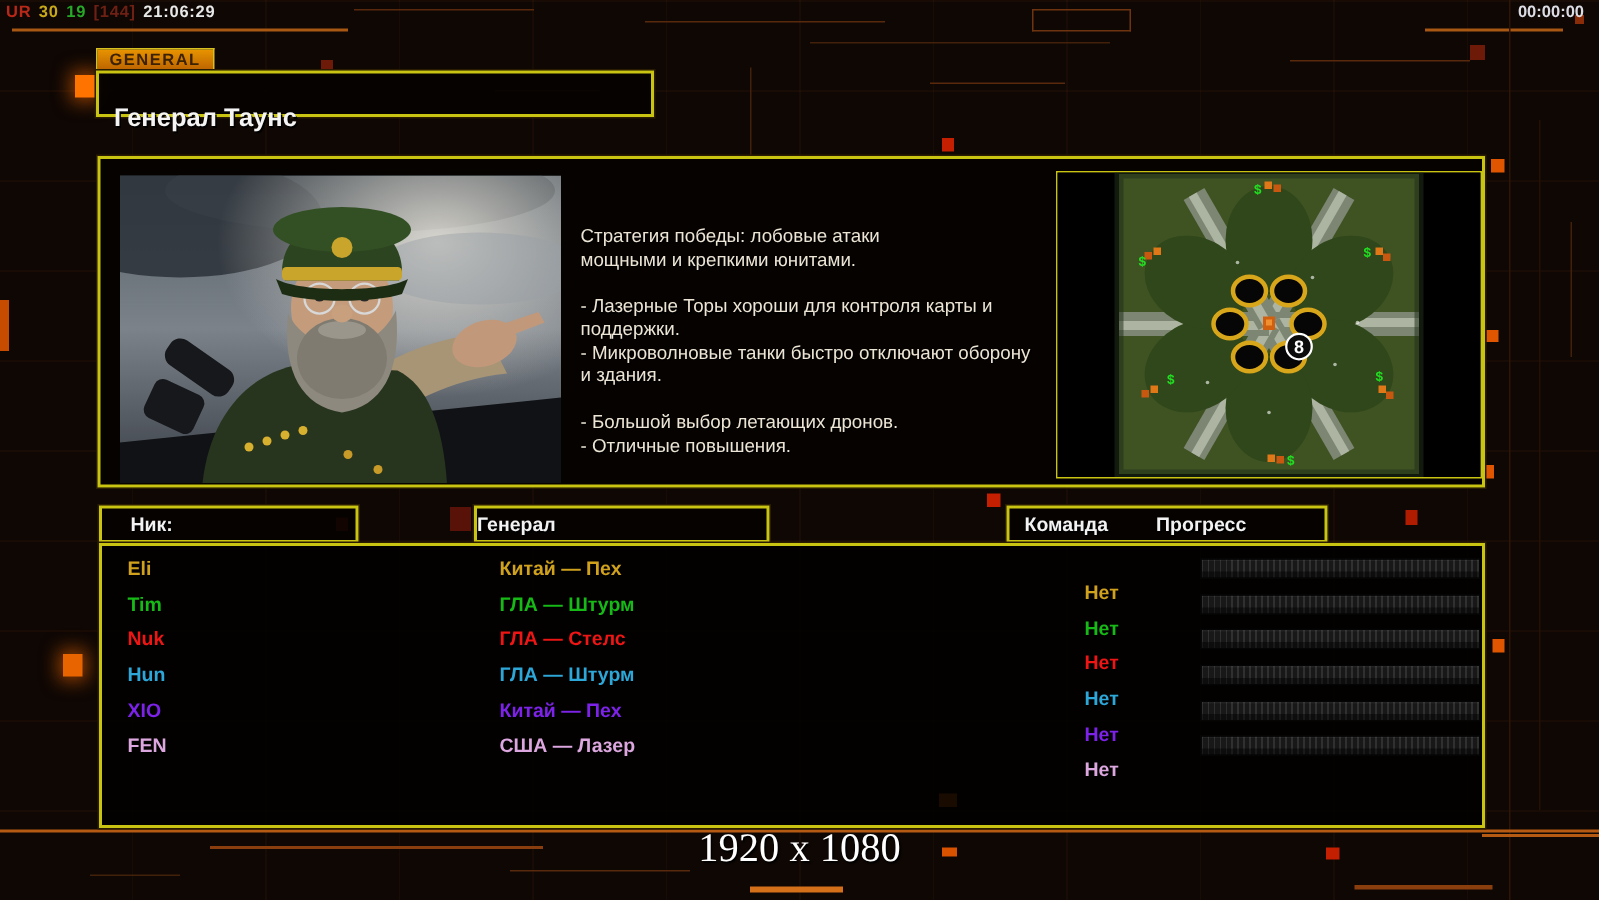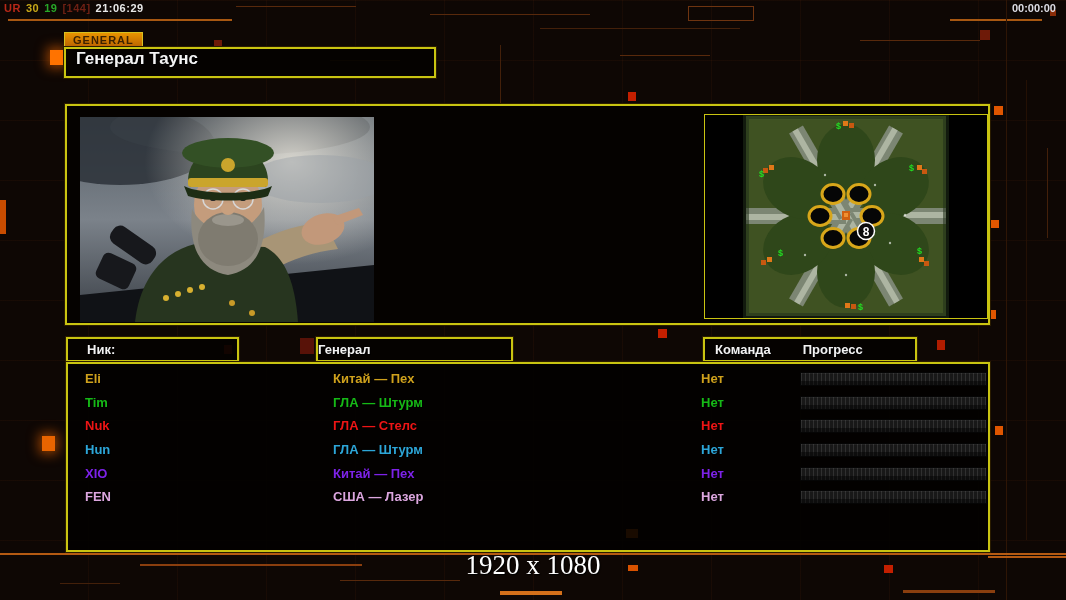--- a/index.html
+++ b/index.html
@@ -30,21 +30,21 @@
     position:absolute;left:64px;top:32px;height:15px;padding:0 8px;
     background:linear-gradient(#e89400,#b85f00);
     border:1px solid #d8c020;border-bottom:none;
     font-size:11px;font-weight:bold;color:#3d2200;letter-spacing:1px;line-height:15px;
   }
   #title-box{
     position:absolute;left:64px;top:47px;width:368px;height:27px;
     border:2px solid var(--yellow);background:var(--panel-bg);
     box-shadow:0 0 0 1px #2a1c00;
   }
-  #title-box .t{display:block;padding:0 0 0 10px;font-size:17px;font-weight:bold;color:#f4f4f4;text-shadow:1px 1px 0 #000;}
+  #title-box .t{display:block;padding:20px 0 0 10px;font-size:17px;font-weight:bold;color:#f4f4f4;text-shadow:1px 1px 0 #000;}
 
   
   #info-panel{
     position:absolute;left:65px;top:104px;width:921px;height:217px;
     border:2px solid var(--yellow);background:var(--panel-bg);
     box-shadow:0 0 0 1px #2a1c00;
   }
   #portrait{position:absolute;left:13px;top:11px;width:294px;height:205px;background:#000;}
   #strategy{
     position:absolute;left:320px;top:44px;width:320px;
@@ -57,34 +57,34 @@
   }
 
   
   .hdr-box{
     position:absolute;height:21px;border:2px solid var(--yellow);
     background:var(--panel-bg);box-shadow:0 0 0 1px #2a1c00;
     font-size:13px;font-weight:bold;color:#f2f2f2;line-height:21px;text-shadow:1px 1px 0 #000;
   }
   #hdr-nick{left:66px;top:337px;width:150px;padding-left:19px;}
   #hdr-general{left:316px;top:337px;width:193px;padding-left:0;}
-  #hdr-team{left:703px;top:337px;width:200px;padding-left:10px;display:flex;gap:32px;}
+  #hdr-team{left:671px;top:337px;width:200px;padding-left:10px;display:flex;gap:32px;}
 
   
   #roster-panel{
     position:absolute;left:66px;top:362px;width:920px;height:186px;
     border:2px solid var(--yellow);background:rgba(2,1,0,.9);
     box-shadow:0 0 0 1px #2a1c00;
   }
   #player-list{position:absolute;left:0;top:3px;right:0;}
   .player-row{position:relative;height:23.7px;font-size:13px;font-weight:bold;text-shadow:1px 1px 0 #000;}
   .player-row span{position:absolute;top:4px;}
   .col-nick{left:17px;}
   .col-general{left:265px;}
-  .col-team{left:633px;}
+  .col-team{left:655px;margin-top:16px;}
   .col-progress{
     left:732px;top:5px!important;width:185px;height:12px;
     background:repeating-linear-gradient(90deg,#303030 0 1px,#181818 1px 4px);
     border:1px solid #050505;
     box-shadow:inset 0 -4px 0 rgba(0,0,0,.45), inset 0 1px 0 rgba(255,255,255,.05);
   }
 
   
   #resolution{
     position:absolute;left:0;right:0;top:550px;text-align:center;
@@ -204,20 +204,30 @@
           <circle cx="98" cy="177" r="3"></circle>
           <circle cx="110" cy="173" r="3"></circle>
           <circle cx="122" cy="170" r="3"></circle>
       </g>
       <g fill="#c89a28">
           <circle cx="152" cy="186" r="3"></circle>
           <circle cx="172" cy="196" r="3"></circle>
         </g>
     </svg>
 
+    <div id="strategy">Стратегия победы: лобовые атаки
+мощными и крепкими юнитами.
+
+- Лазерные Торы хороши для контроля карты и
+поддержки.
+- Микроволновые танки быстро отключают оборону
+и здания.
+
+- Большой выбор летающих дронов.
+- Отличные повышения.</div>
 
     <div id="minimap-box">
       <svg viewBox="0 0 282 203" width="282" height="203">
         <rect width="282" height="203" fill="#000"></rect>
         <g>
           <rect x="41" y="1" width="200" height="200" fill="#3f5222"></rect>
           <g opacity=".9">
             <g transform="rotate(30 141 101)">
                 <rect x="133" y="1" width="16" height="100" fill="#838c7c"></rect>
                 <rect x="137" y="1" width="6" height="100" fill="#b9c0b0"></rect>

